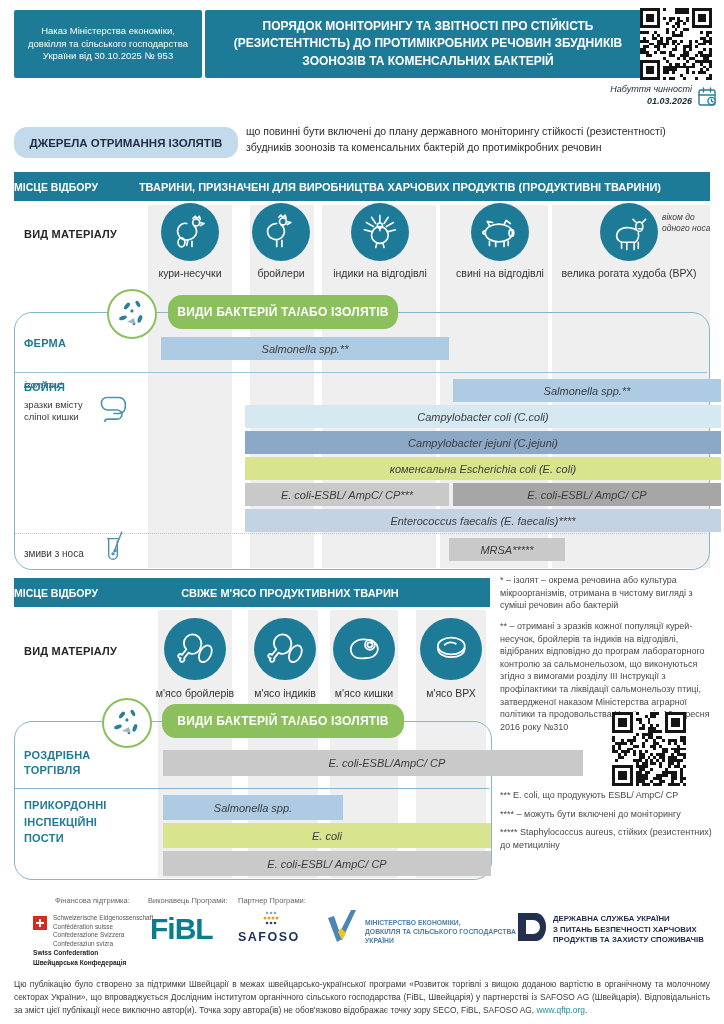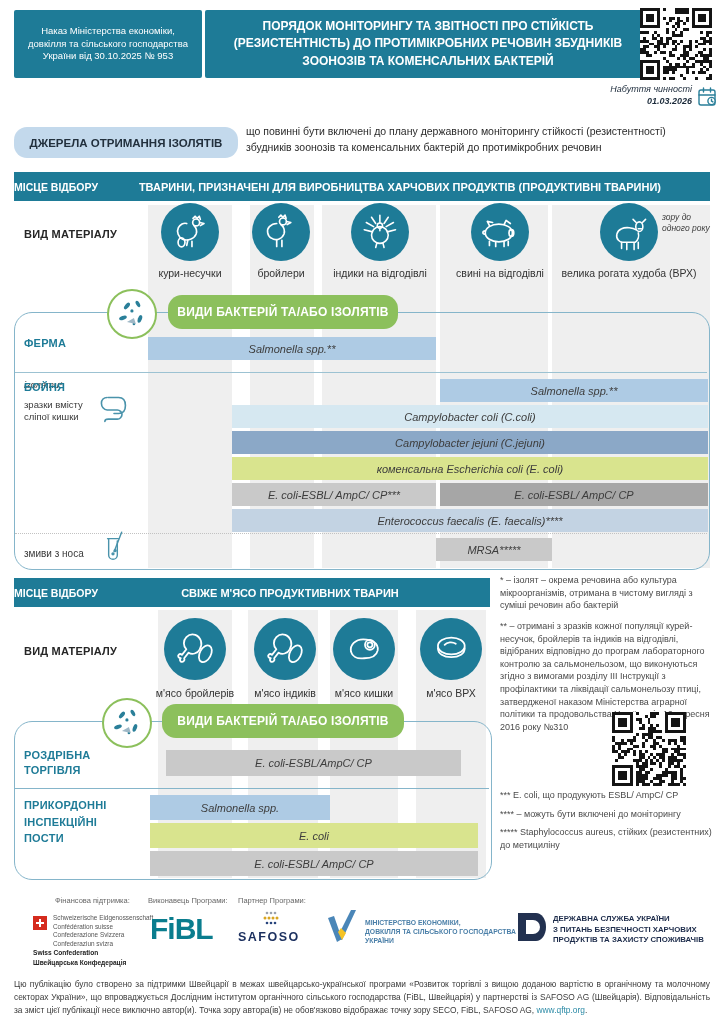--- a/index.html
+++ b/index.html
@@ -36,21 +36,21 @@
   
   .tbox{border:1.5px solid #85b5ca;border-radius:18px;background:transparent;}
   .gpill{background:#8cc05c;border-radius:14px;display:flex;align-items:center;justify-content:center;
     color:#fff;font-weight:bold;font-size:12px;letter-spacing:.2px;z-index:4;margin-left:12px;}
   .bacticon{border-radius:50%;background:#fff;border:2.5px solid #8cc05c;z-index:5;
     display:flex;align-items:center;justify-content:center;}
   .bacticon svg{width:78%;height:78%;}
   .rowlab{font-weight:bold;font-size:11px;color:#1e7b97;letter-spacing:.2px;}
   .sublab{font-size:9.5px;color:#3a3a3a;line-height:1.3;white-space:pre-line;}
   .bar{display:flex;align-items:center;justify-content:center;font-style:italic;
-    font-size:11px;color:#3d3d3d;}
+    font-size:11px;color:#3d3d3d;margin-left:13px;}
   .c-salm{background:#aecbe4;}
   .c-ccoli{background:#d6e8f1;}
   .c-cjej{background:#8ba8c7;}
   .c-ecol{background:#d9e48e;}
   .c-gryl{background:#c9c9c9;}
   .c-gryd{background:#a6a6a6;}
   .c-ente{background:#c3d3e3;}
   .hline{height:1px;background:#9cc2d2;}
   .dotline{height:0;border-top:1.5px dotted #c2c2c2;}
   
@@ -347,21 +347,21 @@
     </svg>
   </div>
   <div class="abs circ" style="left:600px;top:203px;width:58px;height:58px;">
     <svg viewBox="0 0 40 40" fill="none" stroke="#fff" stroke-width="1.5" stroke-linecap="round" stroke-linejoin="round">
       <ellipse cx="30" cy="15" rx="3.4" ry="4.6"></ellipse>
         <path d="M27 11l-3-3m9 3l3-3M29 17h3"></path>
       <path d="M27 18c-3-2-10-3-14-1-5 2-6 8-3 11 1 1 2 2 4 2h12c3-2 4-6 3-9"></path>
       <path d="M13 30v6m5-5v6m7-6v6m4-7v6"></path>
     </svg>
   </div>
-  <div class="abs agenote" style="left:662px;top:212px;width:52px;">зору до одного року</div>
+  <div class="abs agenote" style="left:662px;top:212px;width:52px;">віком до одного носа</div>
 
   <div class="abs animlabel" style="left:135px;top:267px;width:110px;">кури-несучки</div>
   <div class="abs animlabel" style="left:236px;top:267px;width:90px;">бройлери</div>
   <div class="abs animlabel" style="left:310px;top:267px;width:140px;">індики на відгодівлі</div>
   <div class="abs animlabel" style="left:430px;top:267px;width:140px;">свині на відгодівлі</div>
   <div class="abs animlabel" style="left:544px;top:267px;width:170px;">велика рогата худоба (ВРХ)</div>
 
   <div class="abs tbox" style="left:14px;top:312px;width:694px;height:256px;"></div>
   <div class="abs bacticon" style="left:107px;top:289px;width:46px;height:46px;">
     <svg viewBox="0 0 36 36">
@@ -475,21 +475,21 @@
       </g>
       <path d="M13 26l7-4 2 6z" fill="#9fb8c6"></path>
     </svg>
   </div>
   <div class="abs gpill" style="left:150px;top:704px;width:242px;height:34px;">
     <span>ВИДИ БАКТЕРІЙ ТА/АБО ІЗОЛЯТІВ</span>
   </div>
 
   <div class="abs rowlab" style="left:24px;top:748px;white-space:pre-line;line-height:1.4;">РОЗДРІБНА
 ТОРГІВЛЯ</div>
-  <div class="abs bar c-gryl" style="left:166px;top:750px;width:295px;height:26px;">E. coli-ESBL/AmpC/ CP</div>
+  <div class="abs bar c-gryl" style="left:150px;top:750px;width:392px;height:26px;padding-left:28px;">E. coli-ESBL/AmpC/ CP</div>
 
   <div class="abs hline" style="left:15px;top:788px;width:474px;background:#85b5ca;"></div>
 
   <div class="abs rowlab" style="left:24px;top:797px;white-space:pre-line;line-height:1.5;">ПРИКОРДОННІ
 ІНСПЕКЦІЙНІ
 ПОСТИ</div>
   <div class="abs bar c-salm" style="left:150px;top:795px;width:180px;height:25px;">Salmonella spp.</div>
   <div class="abs bar c-ecol" style="left:150px;top:823px;width:328px;height:25px;">E. coli</div>
   <div class="abs bar c-gryl" style="left:150px;top:851px;width:328px;height:25px;">E. coli-ESBL/ AmpC/ CP</div>
 

